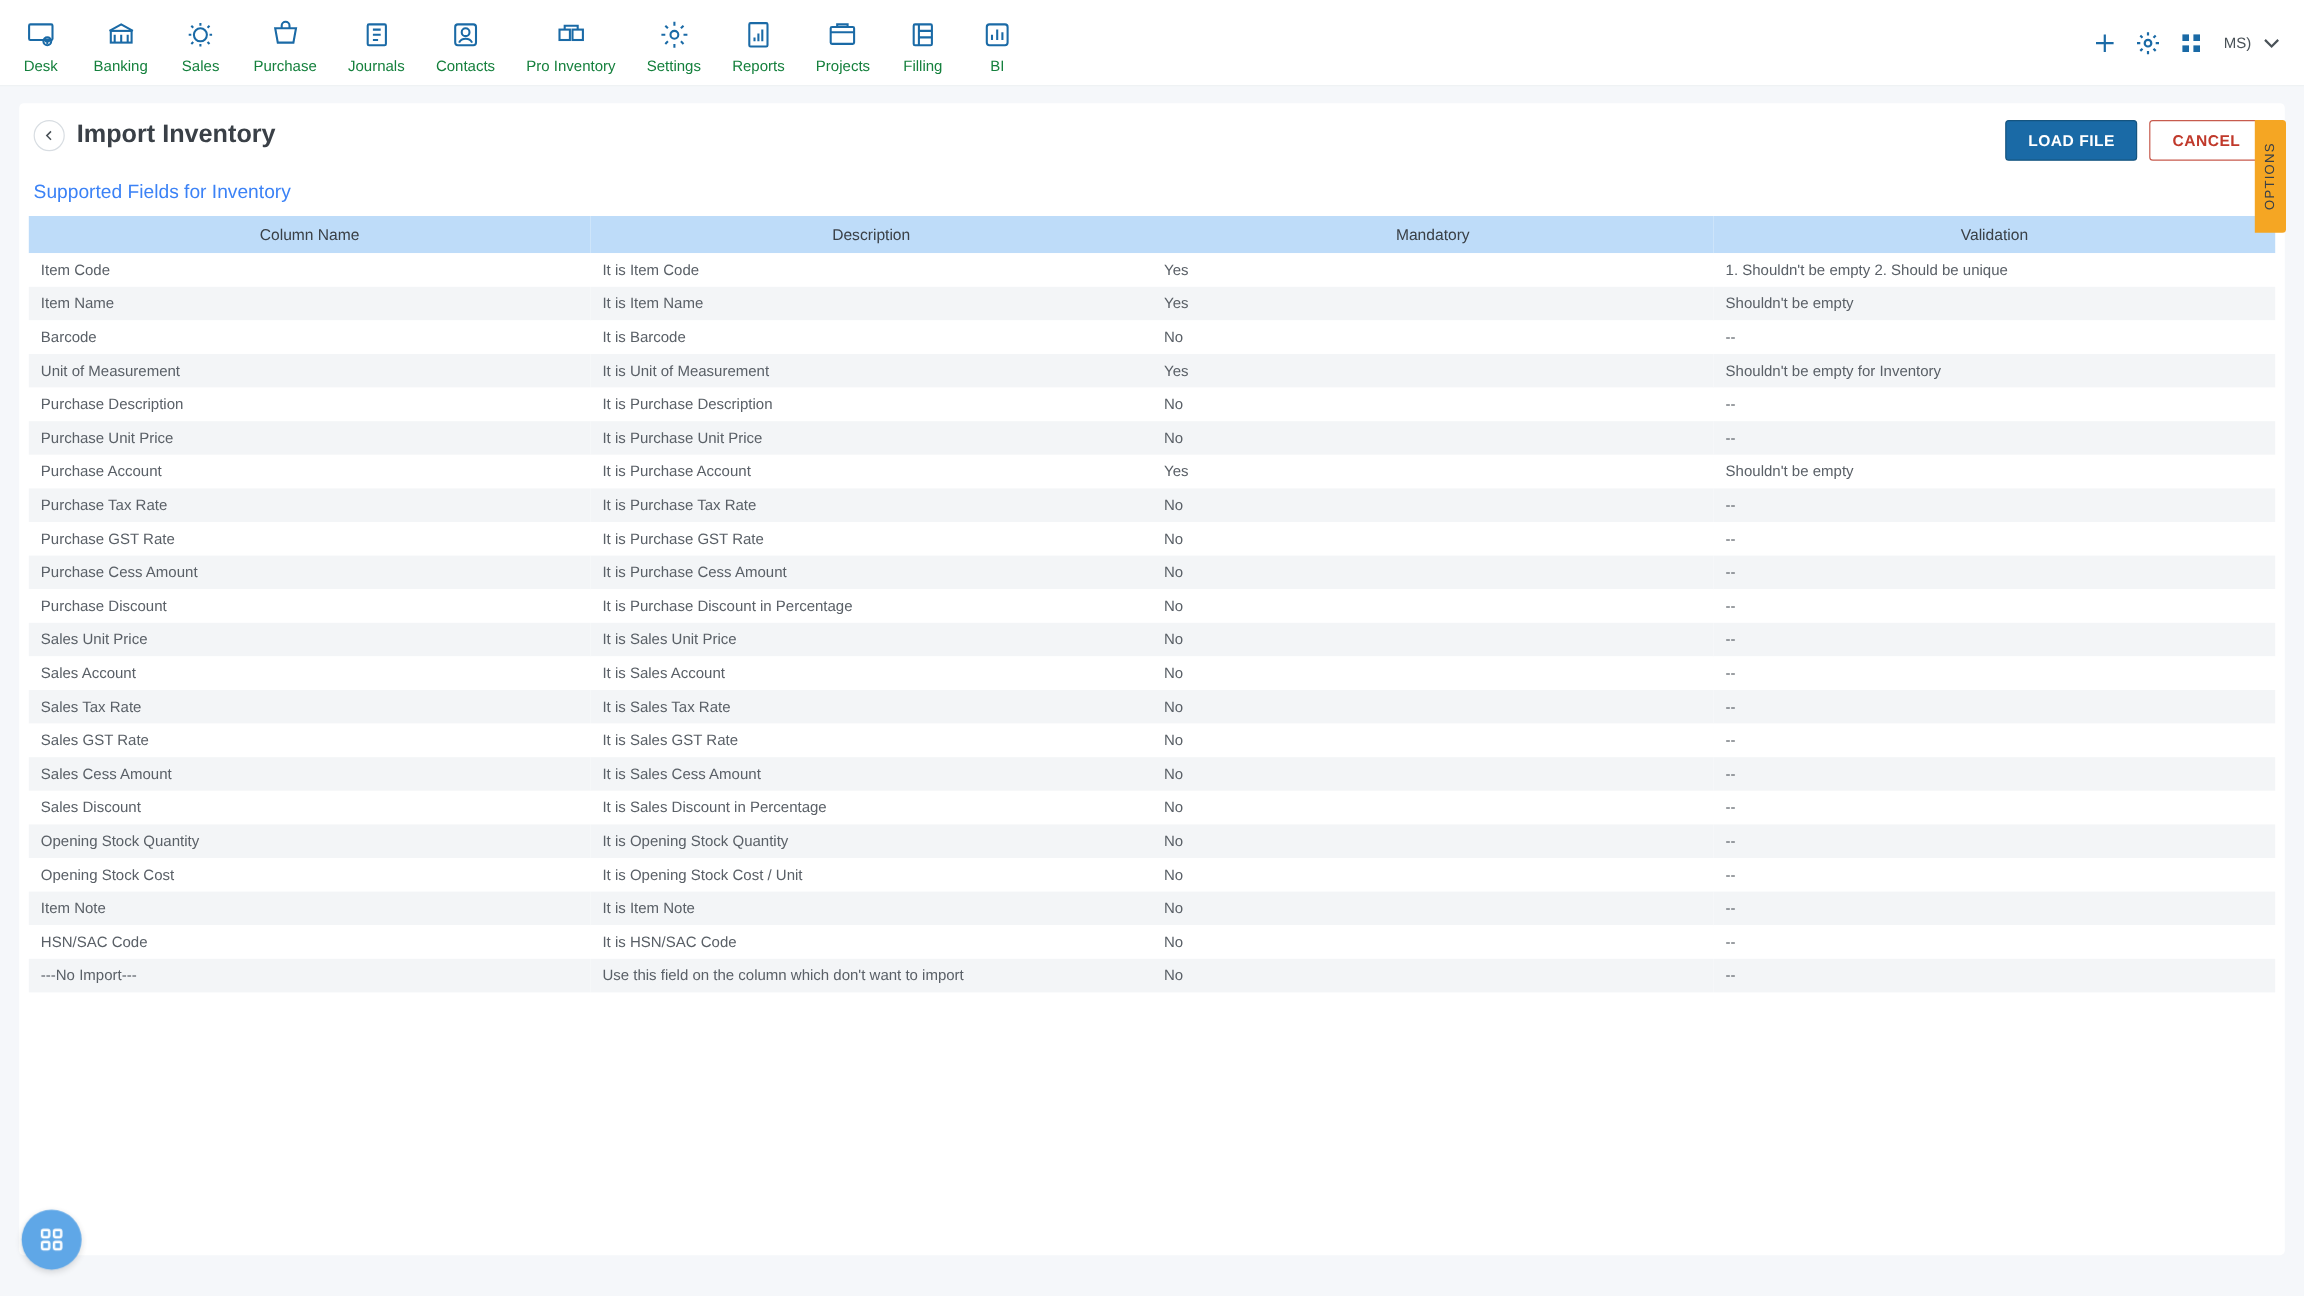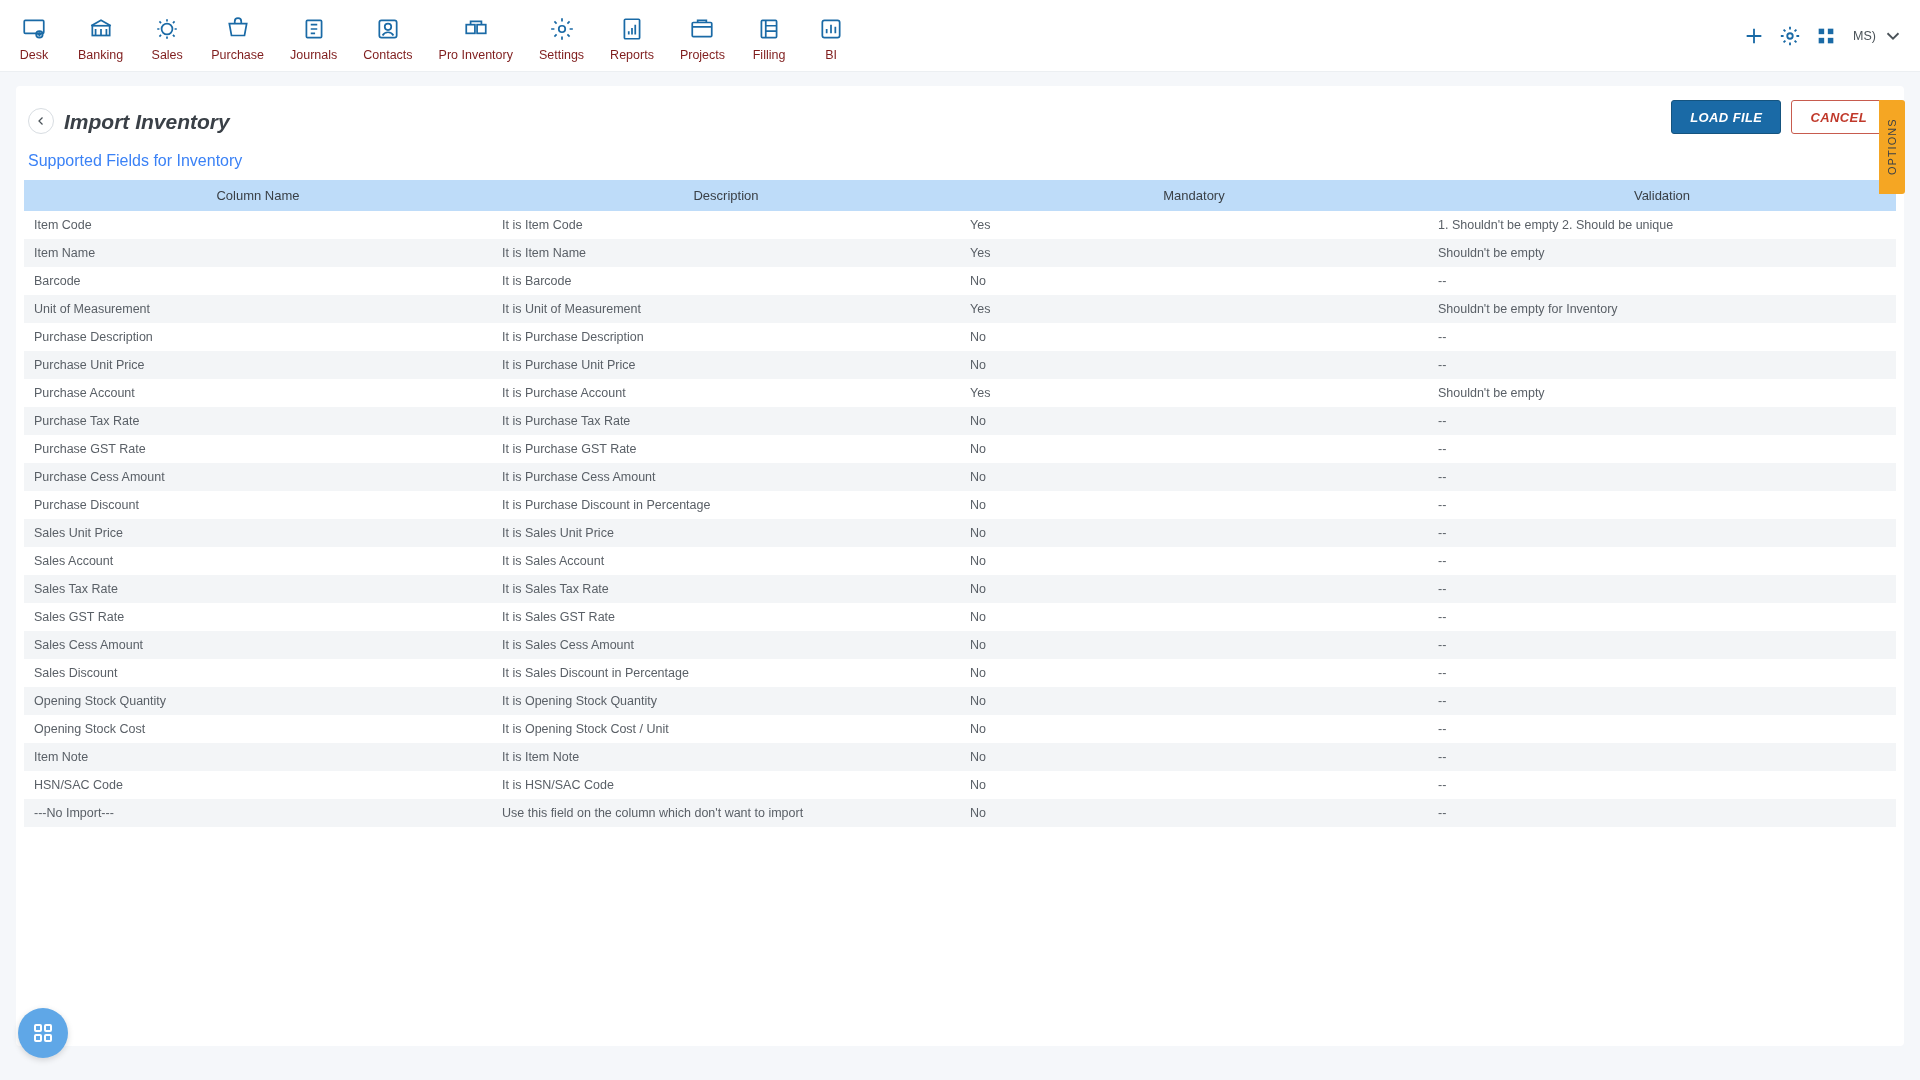--- a/index.html
+++ b/index.html
@@ -3,30 +3,30 @@
 <meta charset="utf-8">
 <style>
   * { box-sizing: border-box; margin: 0; padding: 0; }
   html, body { width: 1920px; height: 1080px; font-family: "Segoe UI", Arial, sans-serif; background: #f5f7fa; color: #4a5258; overflow: hidden; }
   
   .topnav { width: 100%; height: 72px; background: #ffffff; display: flex; align-items: center; padding: 0 12px; border-bottom: 1px solid #eceff2; }
   .nav-items { display: flex; gap: 18px; align-items: flex-start; }
   .nav-item { display: flex; flex-direction: column; align-items: center; gap: 4px; cursor: pointer; padding: 4px 4px 0 4px; }
   .nav-item .icon-box { width: 36px; height: 30px; display: flex; align-items: center; justify-content: center; color: #1a6aa6; }
   .nav-item .icon-box svg { width: 28px; height: 26px; stroke: #1a6aa6; fill: none; stroke-width: 1.6; }
-  .nav-item .label { font-size: 12.5px; color: #7f1d1d; }
+  .nav-item .label { font-size: 12.5px; color: #15803d; }
   .nav-right { margin-left: auto; display: flex; align-items: center; gap: 10px; }
   .nav-right .ico { width: 26px; height: 26px; display: flex; align-items: center; justify-content: center; color: #1a6aa6; cursor: pointer; }
   .nav-right svg { width: 22px; height: 22px; stroke: #1a6aa6; fill: none; stroke-width: 2; }
   .user-chip { display: flex; align-items: center; gap: 6px; cursor: pointer; font-size: 12.5px; color: #4a5258; padding: 0 4px;}
   .chev { width: 14px; height: 14px; }
   
   .page-wrap { padding: 14px 16px 20px 16px; }
   .panel { background: #ffffff; border-radius: 4px; min-height: 960px; position: relative; padding: 14px 8px 10px 8px; }
-  .page-head { display: flex; align-items: flex-end; gap: 10px; padding: 0 4px 12px 4px; font-style: italic; }
+  .page-head { display: flex; align-items: flex-start; gap: 10px; padding: 0 4px 12px 4px; }
   .back-btn { width: 26px; height: 26px; border: 1px solid #d8dde2; border-radius: 50%; display: flex; align-items: center; justify-content: center; cursor: pointer; background: #fff; }
   .back-btn svg { width: 12px; height: 12px; stroke: #4a5258; stroke-width: 2.5; fill: none; }
   .page-title { font-size: 21px; font-weight: 600; color: #3a4047; }
   .head-actions { margin-left: auto; display: flex; gap: 10px; align-items: center; padding-right: 6px; }
   .btn { height: 34px; padding: 0 18px; border-radius: 3px; font-size: 13px; font-weight: 600; cursor: pointer; display: inline-flex; align-items: center; letter-spacing: .4px; }
   .btn-primary { background: #1a6aa6; color: #ffffff; border: 1px solid #15547f; }
   .btn-outline { background: #ffffff; color: #c0392b; border: 1px solid #c75b4e; }
   .sub-head { font-size: 16px; color: #3b82f6; padding: 6px 4px 10px 4px; }
   
   table.fields { width: 100%; border-collapse: collapse; table-layout: fixed; }

